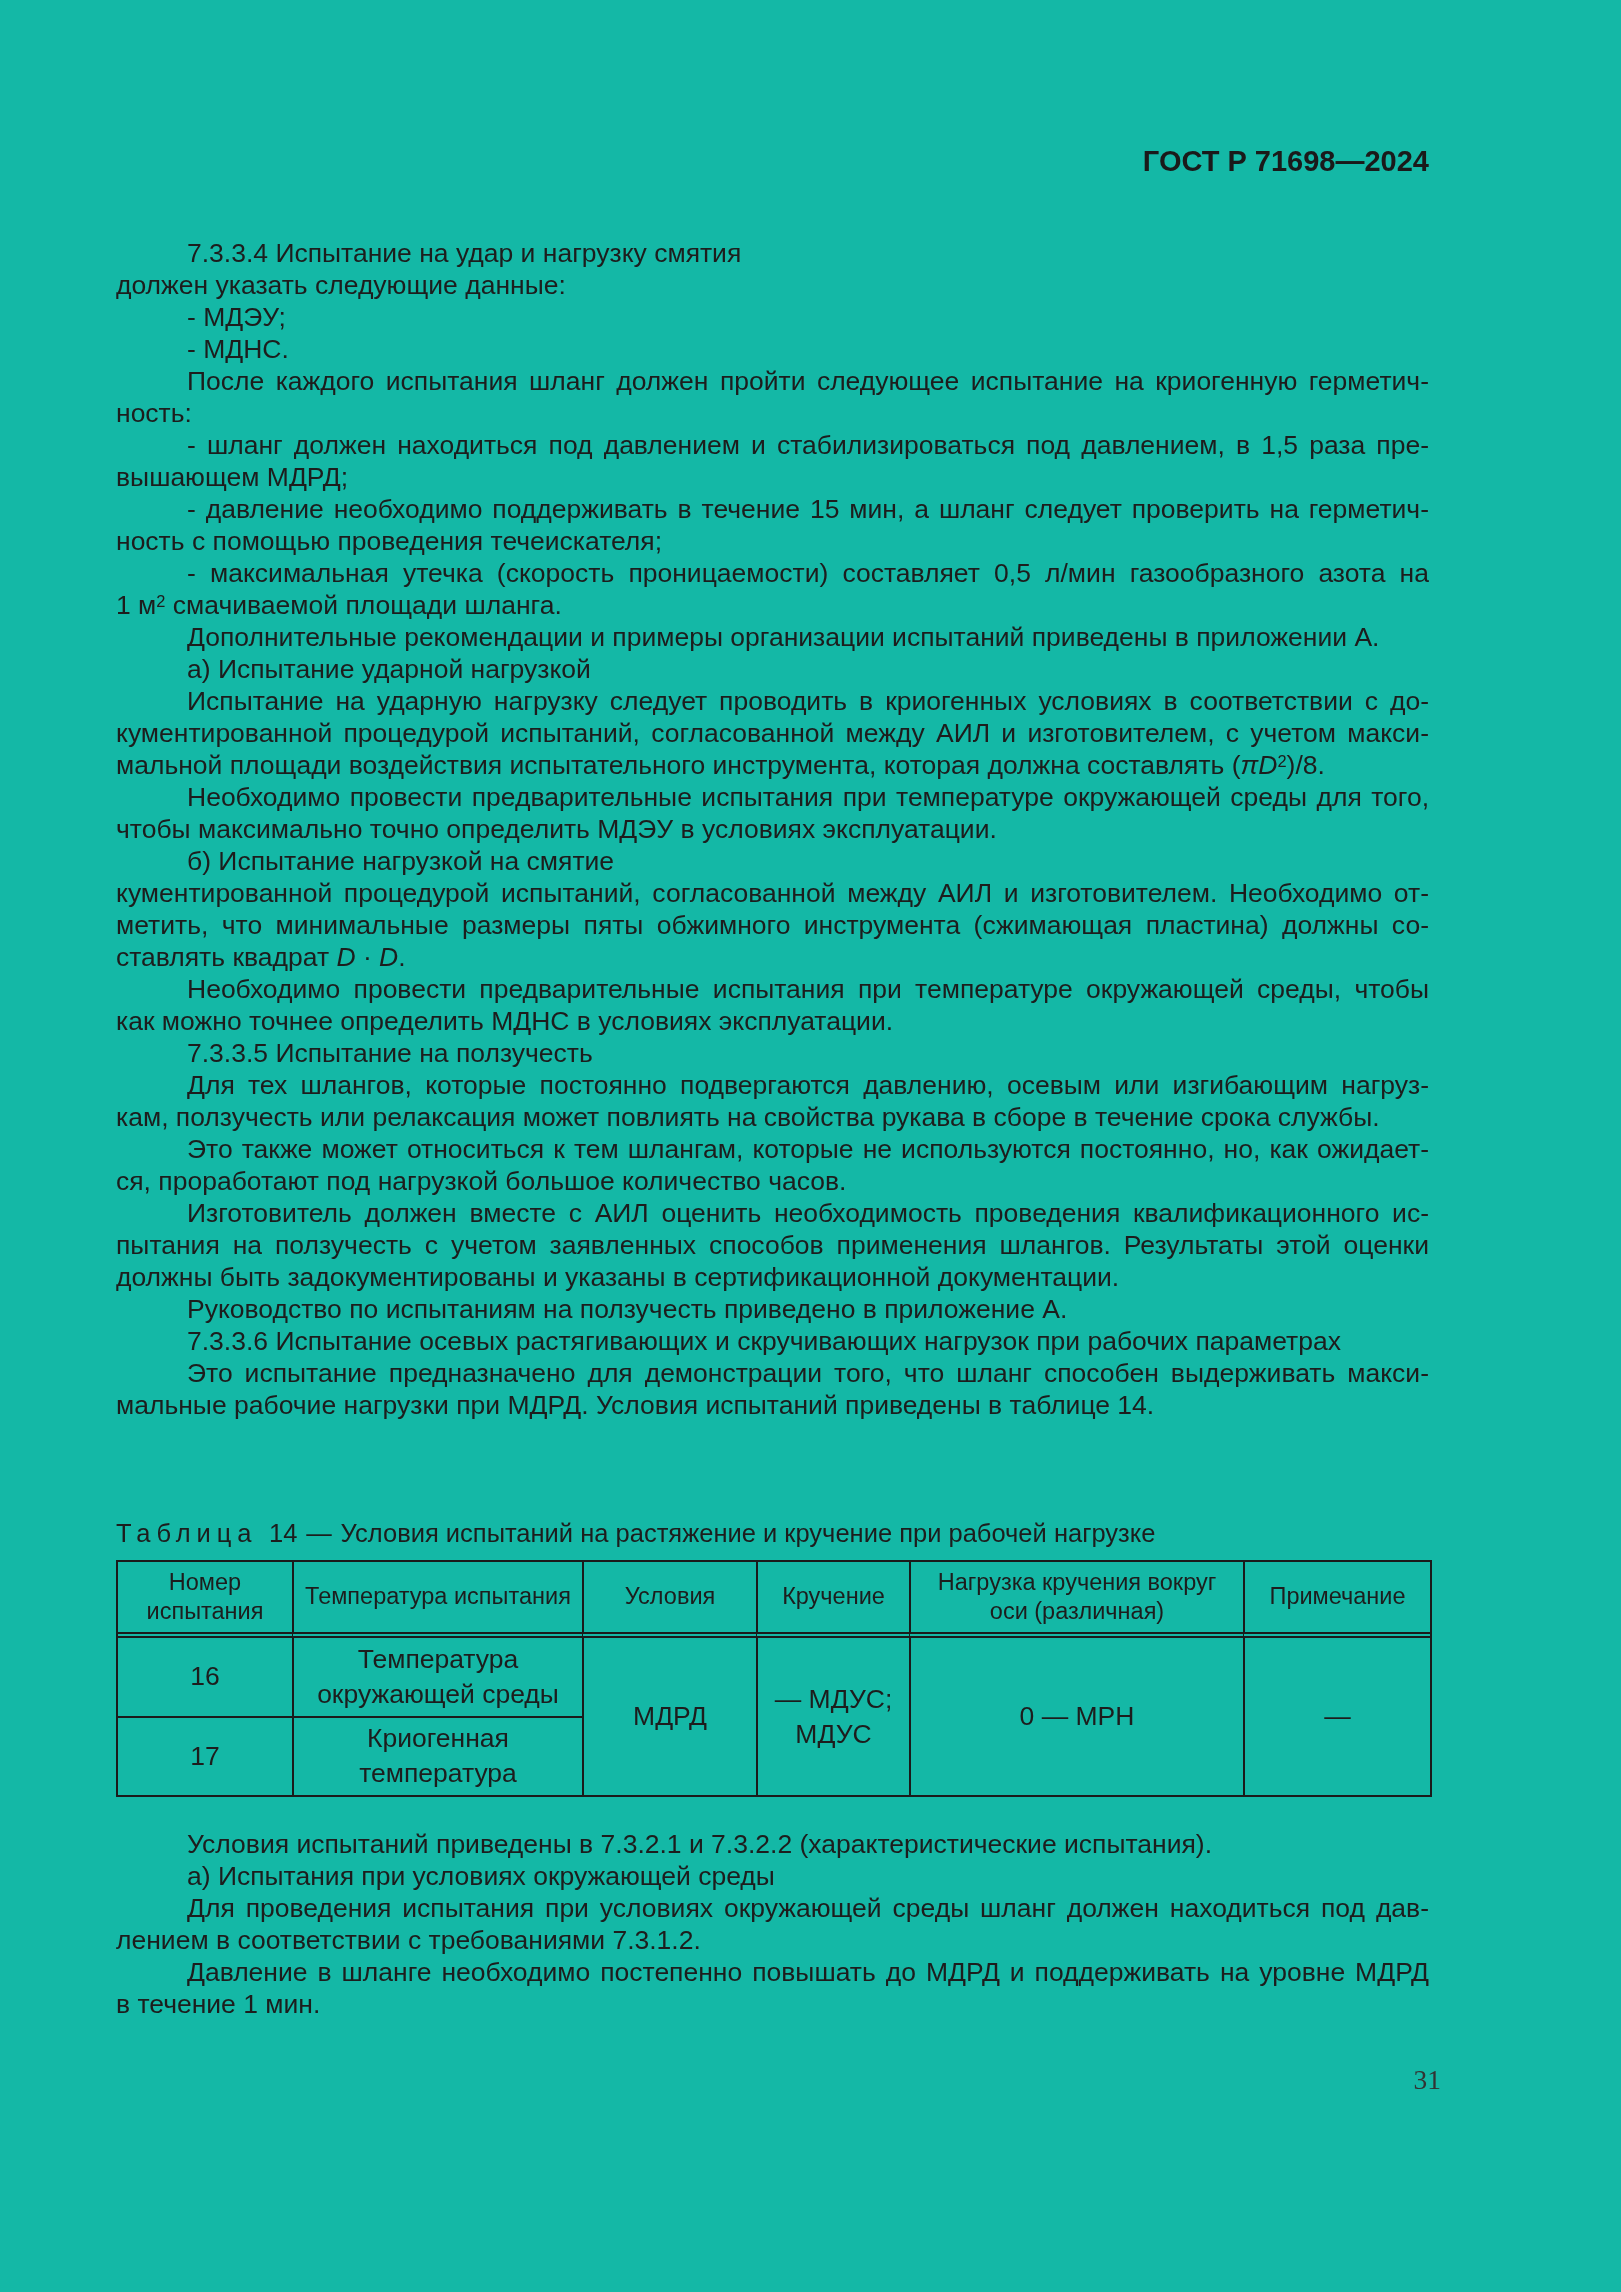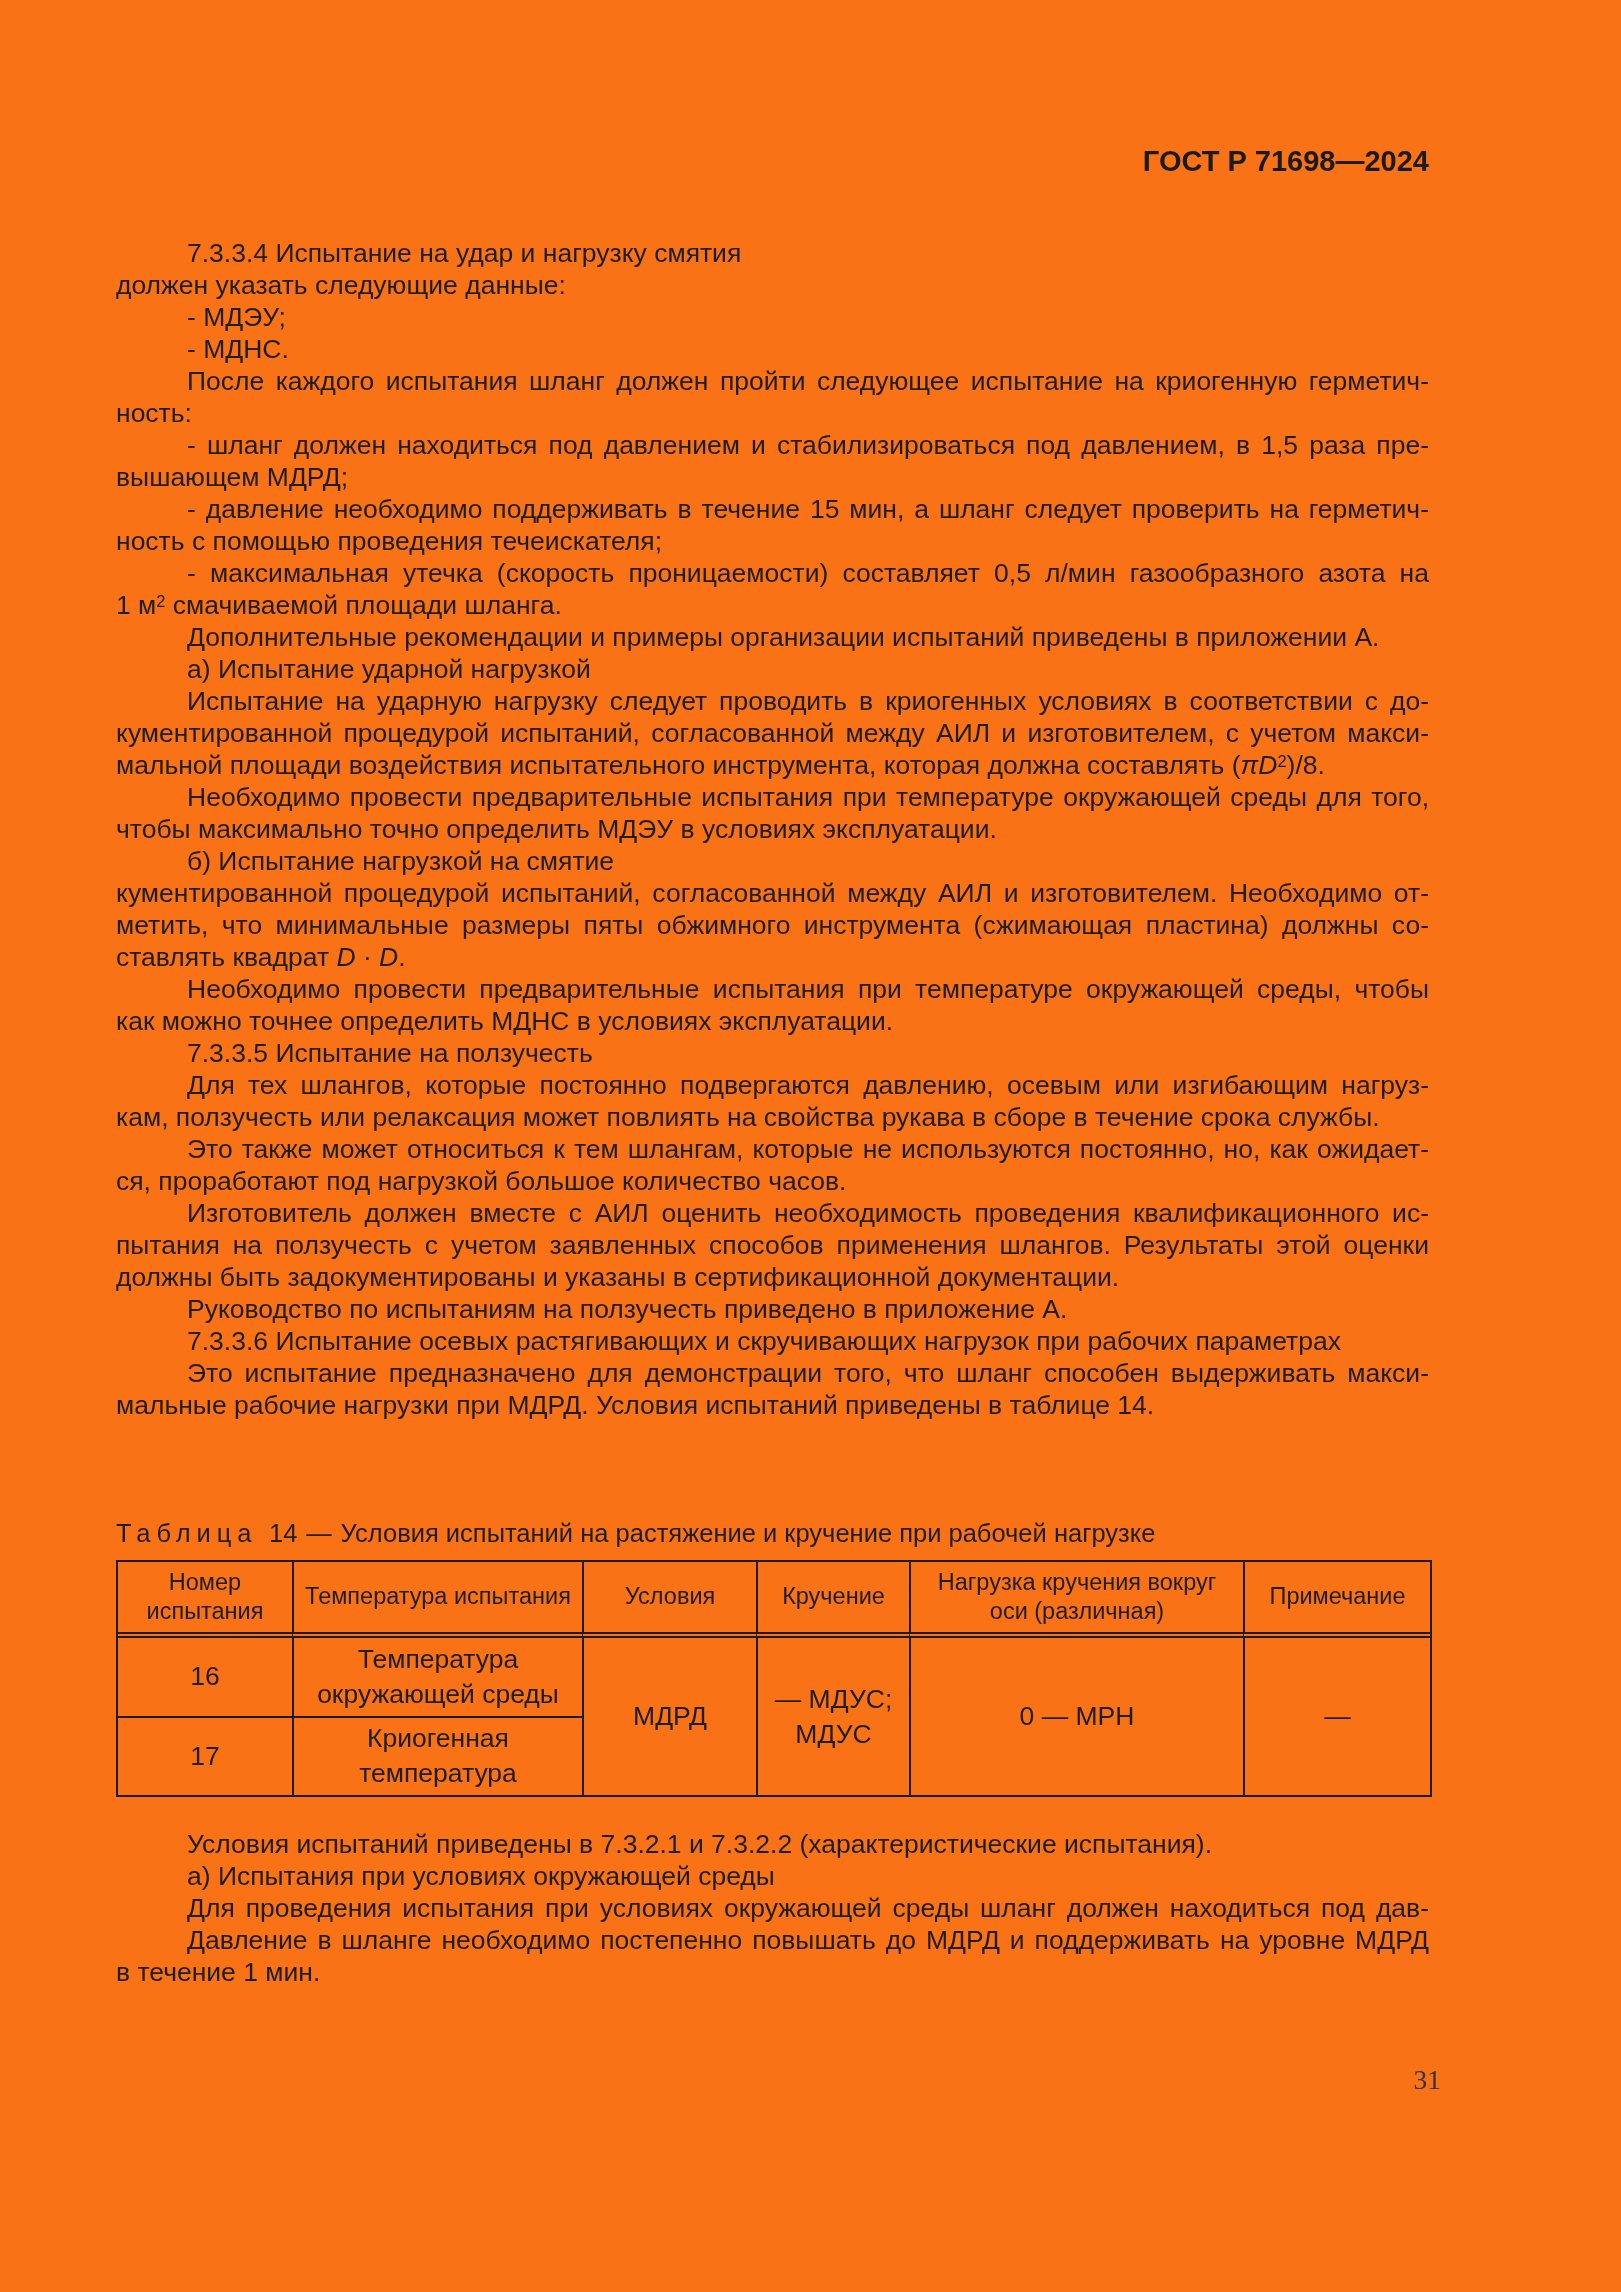--- a/index.html
+++ b/index.html
@@ -1,20 +1,20 @@
 <!DOCTYPE html>
 <html><head>
 <meta charset="utf-8">
 <style>
   html, body { margin: 0; padding: 0; background: #ffffff; }
   .page {
     position: relative;
     width: 1621px;
     height: 2293px;
-    background: #f97316;
+    background: #14b8a6;
     font-family: "Liberation Sans", sans-serif;
     color: #1d1d1d;
     overflow: hidden;
   }
   .doc-header {
     position: absolute;
     top: 145px;
     left: 116px;
     width: 1313px;
     text-align: right;
@@ -191,20 +191,21 @@
         <td class="pre">Криогенная
 температура</td>
       </tr>
     </tbody>
   </table>
 
   <div class="text-block" id="body-after">
       <div class="line ind"><span>Условия испытаний приведены в 7.3.2.1 и 7.3.2.2 (характеристические испытания).</span></div>
       <div class="line ind"><span>а) Испытания при условиях окружающей среды</span></div>
       <div class="line ind just"><span>Для проведения испытания при условиях окружающей среды шланг должен находиться под дав-</span></div>
+      <div class="line"><span>лением в соответствии с требованиями 7.3.1.2.</span></div>
       <div class="line ind just"><span>Давление в шланге необходимо постепенно повышать до МДРД и поддерживать на уровне МДРД</span></div>
       <div class="line"><span>в течение 1 мин.</span></div>
     </div>
 
   <div class="page-number">31</div>
 
 </div>
 
 
 </body></html>

